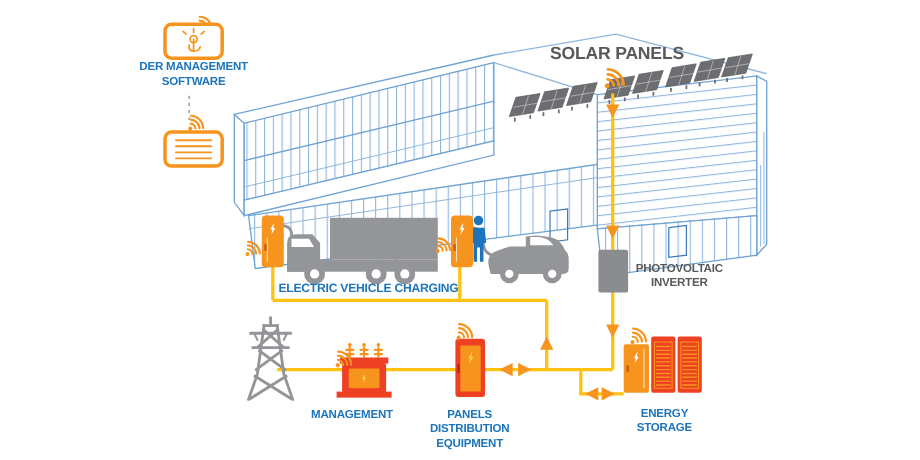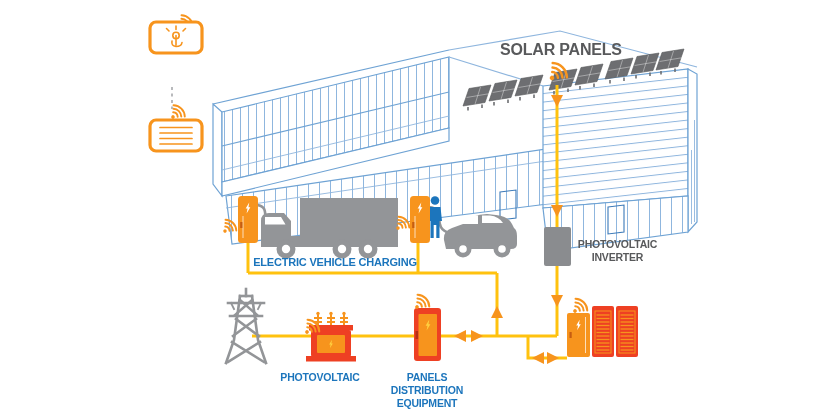--- a/index.html
+++ b/index.html
@@ -253,19 +253,21 @@
     <g stroke="var(--orange)" stroke-width="1.7" stroke-linecap="round">
       <line x1="160" y1="127.5" x2="192" y2="127.5"></line>
       <line x1="160" y1="133" x2="192" y2="133"></line>
       <line x1="160" y1="138.5" x2="192" y2="138.5"></line>
       <line x1="160" y1="144" x2="192" y2="144"></line>
     </g>
   </g>
   <line x1="172" y1="87" x2="172" y2="109" stroke="var(--dashed_gray)" stroke-width="1.6" stroke-dasharray="3,3.5"></line>
 </svg>
 
+<div class="lbl blue" style="left:122px;top:55px;width:108px;">DER MANAGEMENT SOFTWARE</div>
 <div class="lbl gray nowrap" style="left:500px;top:40px;width:110px;font-size:16px;">SOLAR PANELS</div>
 <div class="lbl blue nowrap" style="left:235px;top:256px;width:200px;font-size:11px;">ELECTRIC VEHICLE CHARGING</div>
 <div class="lbl gray" style="left:570px;top:238px;width:95px;">PHOTOVOLTAIC INVERTER</div>
-<div class="lbl blue nowrap" style="left:270px;top:371px;width:100px;">PHOTOVOLTAIC</div>
+<div class="lbl blue nowrap" style="left:270px;top:371px;width:100px;">MANAGEMENT</div>
 <div class="lbl blue" style="left:382px;top:371px;width:90px;">PANELS DISTRIBUTION EQUIPMENT</div>
+<div class="lbl blue" style="left:566px;top:370px;width:76px;">ENERGY STORAGE</div>
 
 </div>
 
 </body></html>

